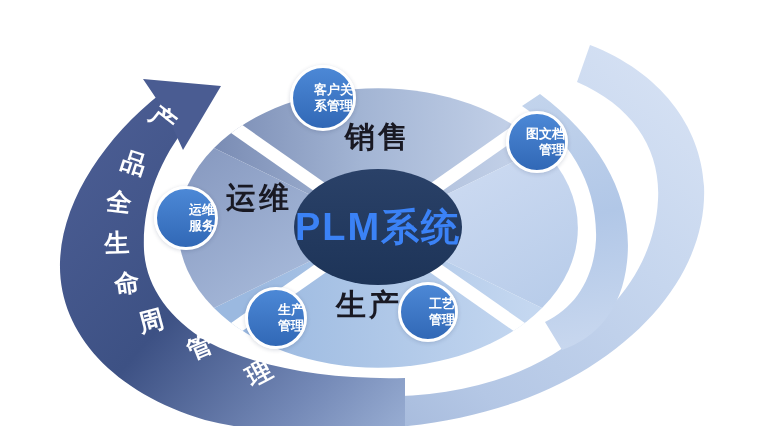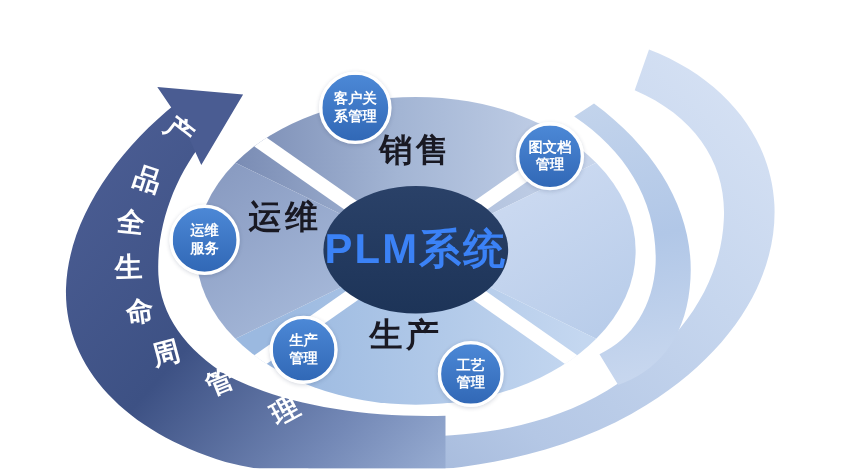--- a/index.html
+++ b/index.html
@@ -21,29 +21,29 @@
     color:#191923;font-size:30px;font-weight:600;letter-spacing:3px;white-space:nowrap;
   }
   .q-sales{left:378px;top:127px;margin-top:10px;}
   .q-rnd{left:492px;top:207px;}
   .q-prod{left:369px;top:305px;}
   .q-ops{left:259px;top:198px;}
   .sat{
     position:absolute;border-radius:50%;
     background:linear-gradient(180deg,#4c88d6 0%,#3168b6 100%);
     border:3px solid #ffffff;box-sizing:border-box;
-    display:flex;flex-direction:column;align-items:center;justify-content:center;
+    display:flex;flex-direction:column;align-items:flex-end;justify-content:center;
     color:#ffffff;font-size:13px;font-weight:600;line-height:1.25;text-align:center;
     box-shadow:0 1px 4px rgba(20,40,80,.18);
   }
   .sat span{display:block;white-space:nowrap;}
   .s-crm{left:290px;top:65px;width:66px;height:66px;}
-  .s-doc{left:469px;top:111px;width:62px;height:62px;}
+  .s-doc{left:506px;top:111px;width:62px;height:62px;}
   .s-cad{left:488px;top:231px;width:62px;height:62px;}
-  .s-process{left:398px;top:310px;width:60px;height:60px;}
+  .s-process{left:398px;top:282px;width:60px;height:60px;}
   .s-prodmgmt{left:245px;top:287px;width:62px;height:62px;}
   .s-opsvc{left:154px;top:186px;width:64px;height:64px;}
   .arc-ch{
     position:absolute;transform:translate(-50%,-50%) rotate(var(--r,0deg));
     color:#ffffff;font-size:25px;font-weight:700;white-space:nowrap;
   }
 </style>
 </head>
 <body>
 

